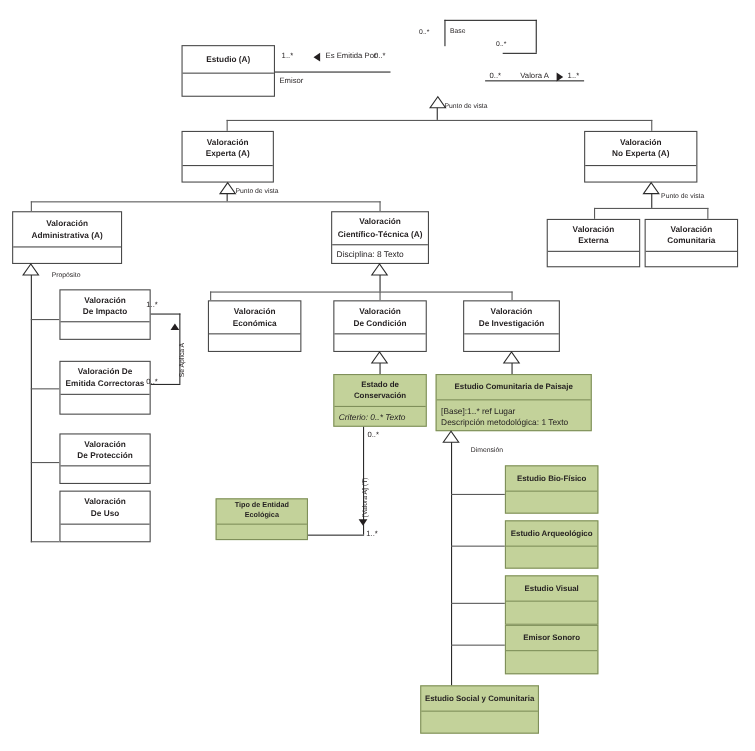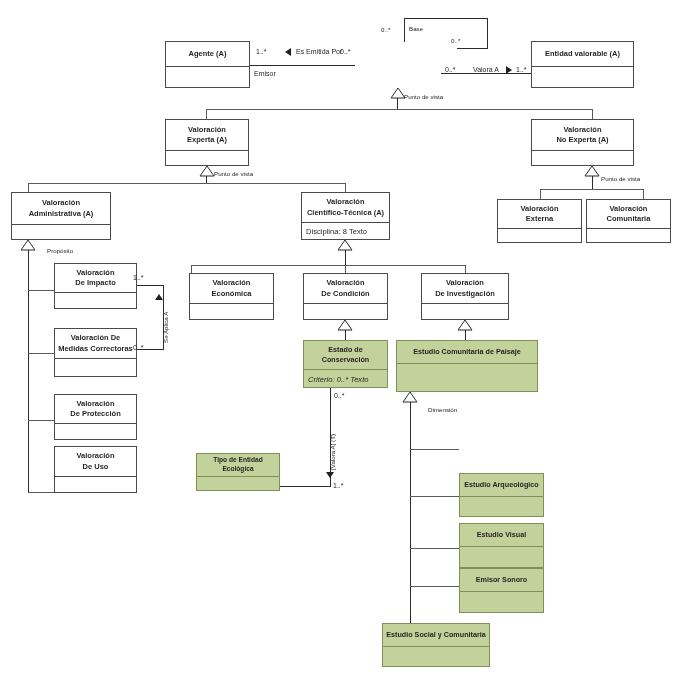--- a/index.html
+++ b/index.html
@@ -46,31 +46,26 @@
   <div class="ln lnv dark" style="left:404px;top:18px;width:1px;height:24px;"></div>
   <div class="ln lnh dark" style="left:404px;top:18px;width:84px;height:1px;"></div>
   <div class="ln lnv dark" style="left:487px;top:18px;width:1px;height:30px;"></div>
   <div class="ln lnh dark" style="left:457px;top:48px;width:31px;height:1px;"></div>
 
   <div class="lbl" style="left:381px;top:27px;">0..*</div>
   <div class="lbl" style="left:409px;top:26px;">Base</div>
   <div class="lbl" style="left:451px;top:38px;">0..*</div>
 
   <div class="cls" style="left:165px;top:41px;width:85px;height:47px;">
-    <div class="name" style="height:24px;">Agente (A)</div>
+    <div class="name" style="height:24px;">Estudio (A)</div>
     <div class="sep" style="top:24px;"></div>
     <div class="attrs" style="top:25px;height:22px;"></div>
   </div>
 
 
-  <div class="cls" style="left:531px;top:41px;width:103px;height:47px;">
-    <div class="name" style="height:24px;">Entidad valorable (A)</div>
-    <div class="sep" style="top:24px;"></div>
-    <div class="attrs" style="top:25px;height:22px;"></div>
-  </div>
 
   <div class="ln lnh dark" style="left:250px;top:65px;width:105px;height:1px;"></div>
   <div class="lbl m" style="left:256px;top:48px;">1..*</div>
   <div class="ah left" style="left:285px;top:48px;"></div>
   <div class="lbl m" style="left:296px;top:48px;">Es Emitida Por</div>
   <div class="lbl m" style="left:340px;top:48px;">0..*</div>
   <div class="lbl m" style="left:254px;top:70px;">Emisor</div>
 
   <div class="ln lnh dark" style="left:441px;top:73px;width:90px;height:1px;"></div>
   <div class="lbl m" style="left:445px;top:66px;">0..*</div>
@@ -168,21 +163,21 @@
 
   <div class="cls" style="left:54px;top:263px;width:83px;height:46px;">
     <div class="name" style="height:28px;">Valoración
 De Impacto</div>
     <div class="sep" style="top:28px;"></div>
     <div class="attrs" style="top:29px;height:17px;"></div>
   </div>
 
   <div class="cls" style="left:54px;top:328px;width:83px;height:49px;">
     <div class="name" style="height:29px;">Valoración De
-Medidas Correctoras</div>
+Emitida Correctoras</div>
     <div class="sep" style="top:29px;"></div>
     <div class="attrs" style="top:30px;height:19px;"></div>
   </div>
 
   <div class="cls" style="left:54px;top:394px;width:83px;height:46px;">
     <div class="name" style="height:28px;">Valoración
 De Protección</div>
     <div class="sep" style="top:28px;"></div>
     <div class="attrs" style="top:29px;height:17px;"></div>
   </div>
@@ -264,35 +259,42 @@
   <div class="triwrap" style="left:458px;top:320px;">
     <svg width="14" height="11">
         <polygon points="7,0 0,10 14,10" fill="#ffffff" stroke="#2b2b2b" stroke-width="1"></polygon>
       </svg>
   </div>
   <div class="ln lnv dark" style="left:465px;top:330px;height:10px;"></div>
 
   <div class="cls green" style="left:396px;top:340px;width:142px;height:52px;">
     <div class="name" style="height:22px;">Estudio Comunitaria de Paisaje</div>
     <div class="sep" style="top:22px;"></div>
+    <div class="attrs" style="top:23px;height:29px;display:flex;flex-direction:column;justify-content:center;">[Base]:1..* ref Lugar
+Descripción metodológica: 1 Texto</div>
   </div>
 
   <div class="triwrap" style="left:403px;top:392px;">
     <svg width="14" height="11">
         <polygon points="7,0 0,10 14,10" fill="#ffffff" stroke="#2b2b2b" stroke-width="1"></polygon>
       </svg>
   </div>
   <div class="lbl" style="left:428px;top:407px;">Dimensión</div>
   <div class="ln lnv dark" style="left:410px;top:402px;height:222px;"></div>
 
   <div class="ln lnh" style="left:410px;top:449px;width:49px;height:1px;"></div>
   <div class="ln lnh" style="left:410px;top:496px;width:49px;height:1px;"></div>
   <div class="ln lnh" style="left:410px;top:548px;width:49px;height:1px;"></div>
   <div class="ln lnh" style="left:410px;top:586px;width:49px;height:1px;"></div>
 
+  <div class="cls green" style="left:459px;top:423px;width:85px;height:44px;">
+    <div class="name" style="height:22px;">Estudio Bio-Físico</div>
+    <div class="sep" style="top:22px;"></div>
+    <div class="attrs" style="top:23px;height:21px;"></div>
+  </div>
 
   <div class="cls green" style="left:459px;top:523px;width:85px;height:45px;">
     <div class="name" style="height:22px;">Estudio Visual</div>
     <div class="sep" style="top:22px;"></div>
     <div class="attrs" style="top:23px;height:22px;"></div>
   </div>
 
   <div class="cls green" style="left:459px;top:473px;width:85px;height:44px;">
     <div class="name" style="height:22px;">Estudio Arqueológico</div>
     <div class="sep" style="top:22px;"></div>

